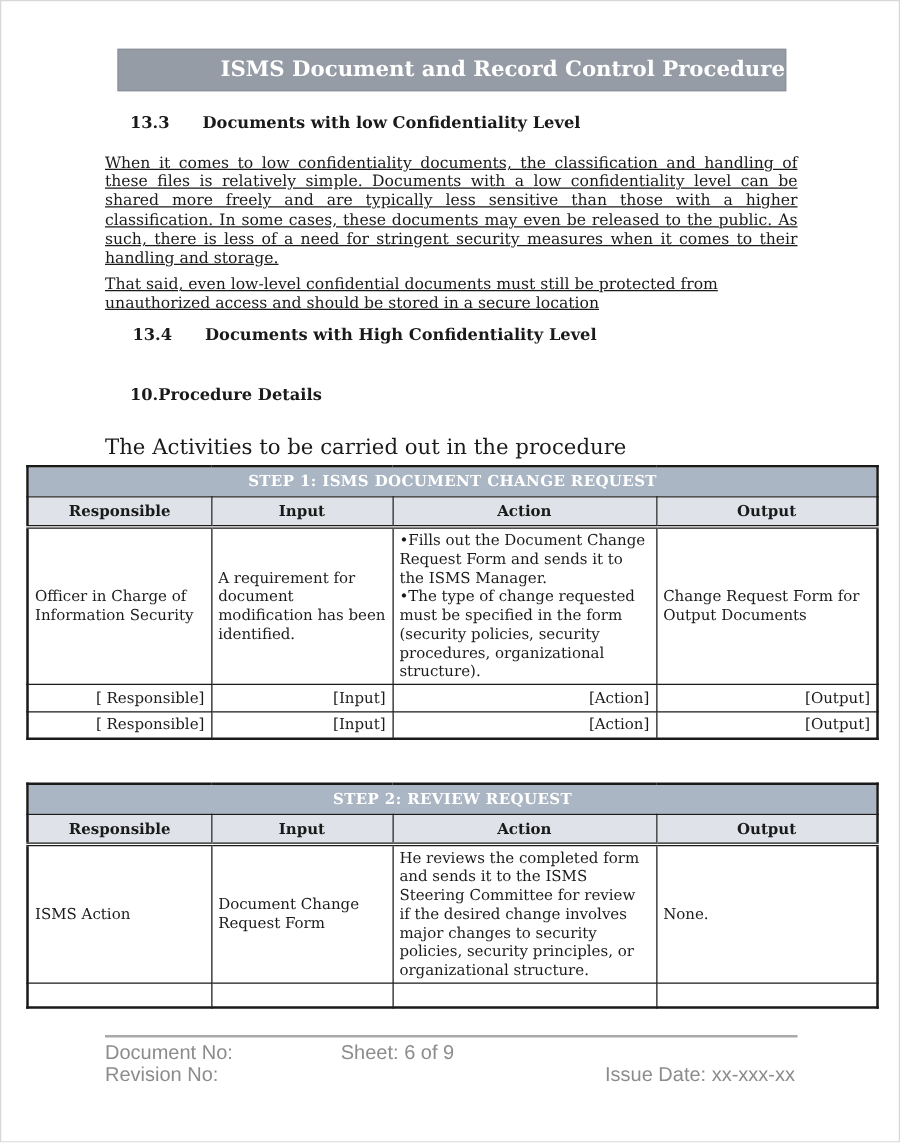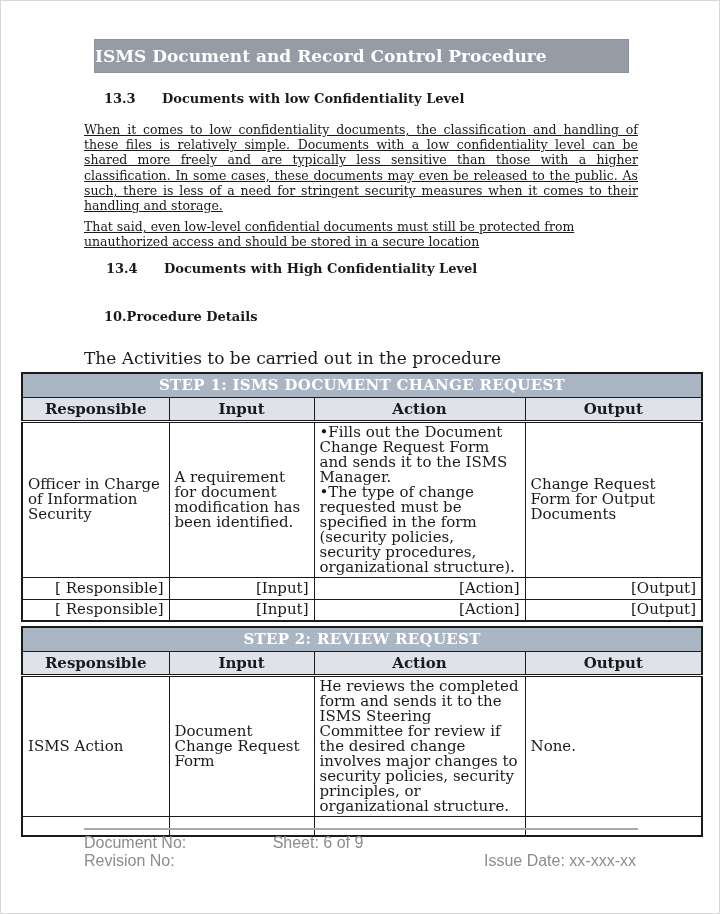--- a/index.html
+++ b/index.html
@@ -4,37 +4,37 @@
 <style>
   * { margin:0; padding:0; box-sizing:border-box; }
   html,body { background:#fff; }
   body { width:720px; height:914px; font-family:"DejaVu Serif", serif; color:#1a1a1a; }
 
   .page { position:relative; width:720px; height:914px; background:#ffffff; border:1px solid #d8d8d8; overflow:hidden; }
 
   .title-banner {
     position:absolute; left:93px; top:38px; width:535px; height:34px;
     background:#959ca6; border:1px solid #8a919b;
-    color:#ffffff; font-weight:bold; font-size:17px; line-height:32px; text-align:left;
+    color:#ffffff; font-weight:bold; font-size:17px; line-height:32px; text-align:right;
     font-family:"DejaVu Serif", serif;
   }
 
   .sec-heading { position:absolute; font-weight:bold; font-size:13px; white-space:nowrap; }
   .sec-heading .sec-num { display:inline-block; width:58px; }
   .h13-3 { left:103px; top:90px; }
   .h13-4 { left:105px; top:260px; }
   .h10   { left:103px; top:308px; font-weight:bold; font-size:13px; position:absolute; }
 
   .para { position:absolute; left:83px; width:554px; font-size:12.5px; line-height:15.2px; text-align:justify;text-decoration:underline; }
   .para1 { top:121px; }
   .para2 { top:218px; text-align:left; }
   .intro-line { position:absolute; left:83px; top:347px; font-size:17px; }
 
   table.proc { border-collapse:collapse; width:680px; table-layout:fixed; border:2px solid #1a1a1a; background:#fff; }
-  table.proc td, table.proc th { border:1px solid #1a1a1a; font-size:15px; padding:2px 5px; overflow:hidden; }
+  table.proc td, table.proc th { border:1px solid #1a1a1a; font-size:12px; padding:2px 5px; overflow:hidden; }
   .banner-cell {
     background:#abb6c4; color:#ffffff; text-align:center; font-weight:bold;
     height:24px; font-size:12.5px; letter-spacing:0.3px;
   }
   table.proc th {
     background:#dfe3e9; text-align:center; font-weight:bold; height:24px;
     border-bottom:3px double #1a1a1a;
   }
   .t1-pos { position:absolute; left:20px; top:371px; }
   .t2-pos { position:absolute; left:20px; top:625px;border-radius:27px; }

